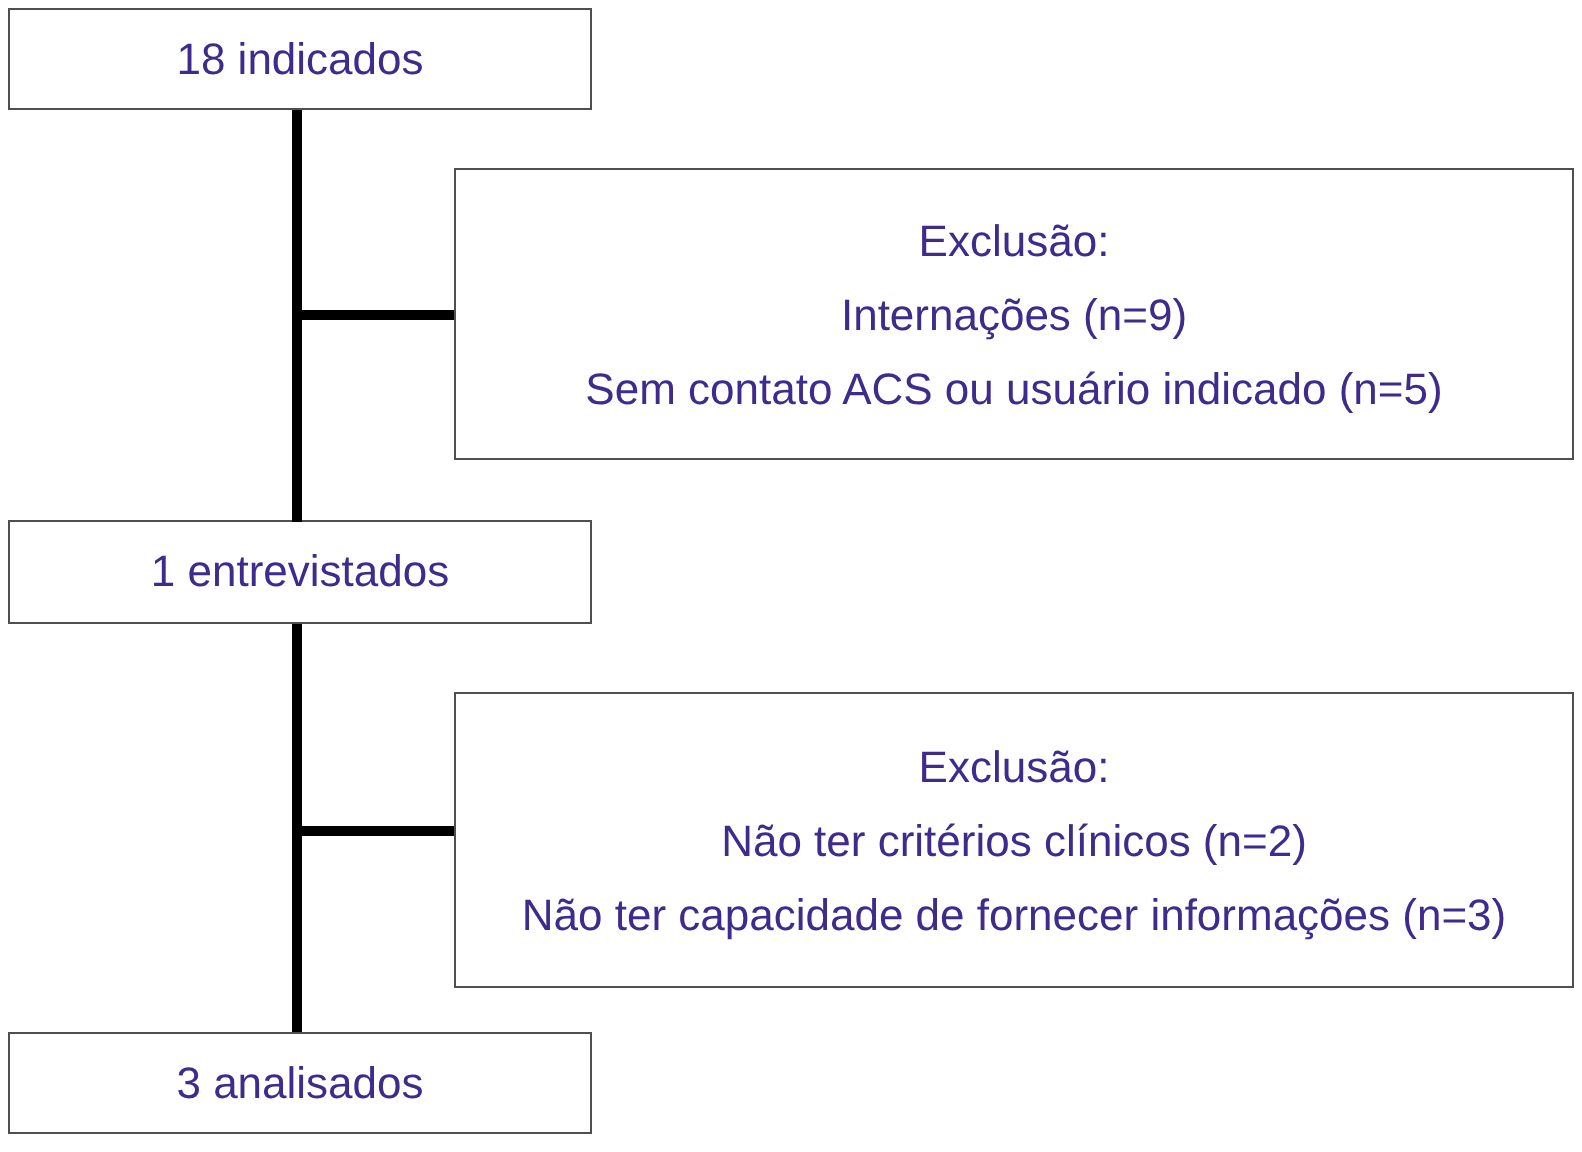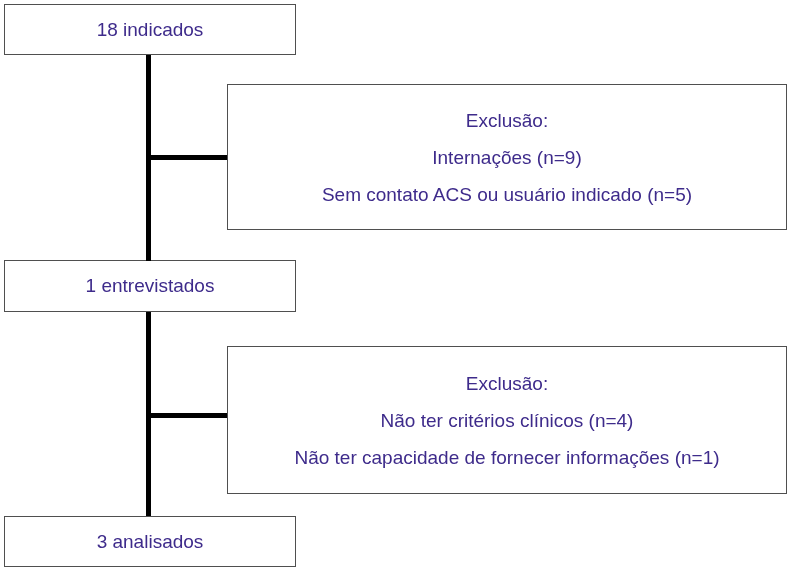--- a/index.html
+++ b/index.html
@@ -14,21 +14,21 @@
     background: #ffffff;
     font-family: "Liberation Sans", sans-serif;
     overflow: hidden;
   }
   .flow-box {
     position: absolute;
     box-sizing: border-box;
     background: #ffffff;
     border: 1.5px solid #4f4f4f;
     color: #3E2B8B;
-    font-size: 19px;
+    font-size: 22px;
     display: flex;
     flex-direction: column;
     align-items: center;
     justify-content: center;
     text-align: center;
   }
   .small-box {
     left: 4px;
     width: 292px;
     height: 51px;
@@ -75,22 +75,22 @@
   </div>
 
   <div id="box-exclusion-1" class="flow-box exclusion-box">
     <span class="line">Exclusão:</span>
     <span class="line">Internações (n=9)</span>
     <span class="line">Sem contato ACS ou usuário indicado (n=5)</span>
   </div>
 
   <div id="box-exclusion-2" class="flow-box exclusion-box">
     <span class="line">Exclusão:</span>
-    <span class="line">Não ter critérios clínicos (n=4)</span>
-    <span class="line">Não ter capacidade de fornecer informações (n=1)</span>
+    <span class="line">Não ter critérios clínicos (n=2)</span>
+    <span class="line">Não ter capacidade de fornecer informações (n=3)</span>
   </div>
 
   <div id="v-line-1" class="connector v-line"></div>
   <div id="h-line-1" class="connector h-line"></div>
   <div id="v-line-2" class="connector v-line"></div>
   <div id="h-line-2" class="connector h-line"></div>
 
 </div>
 
 </body></html>

